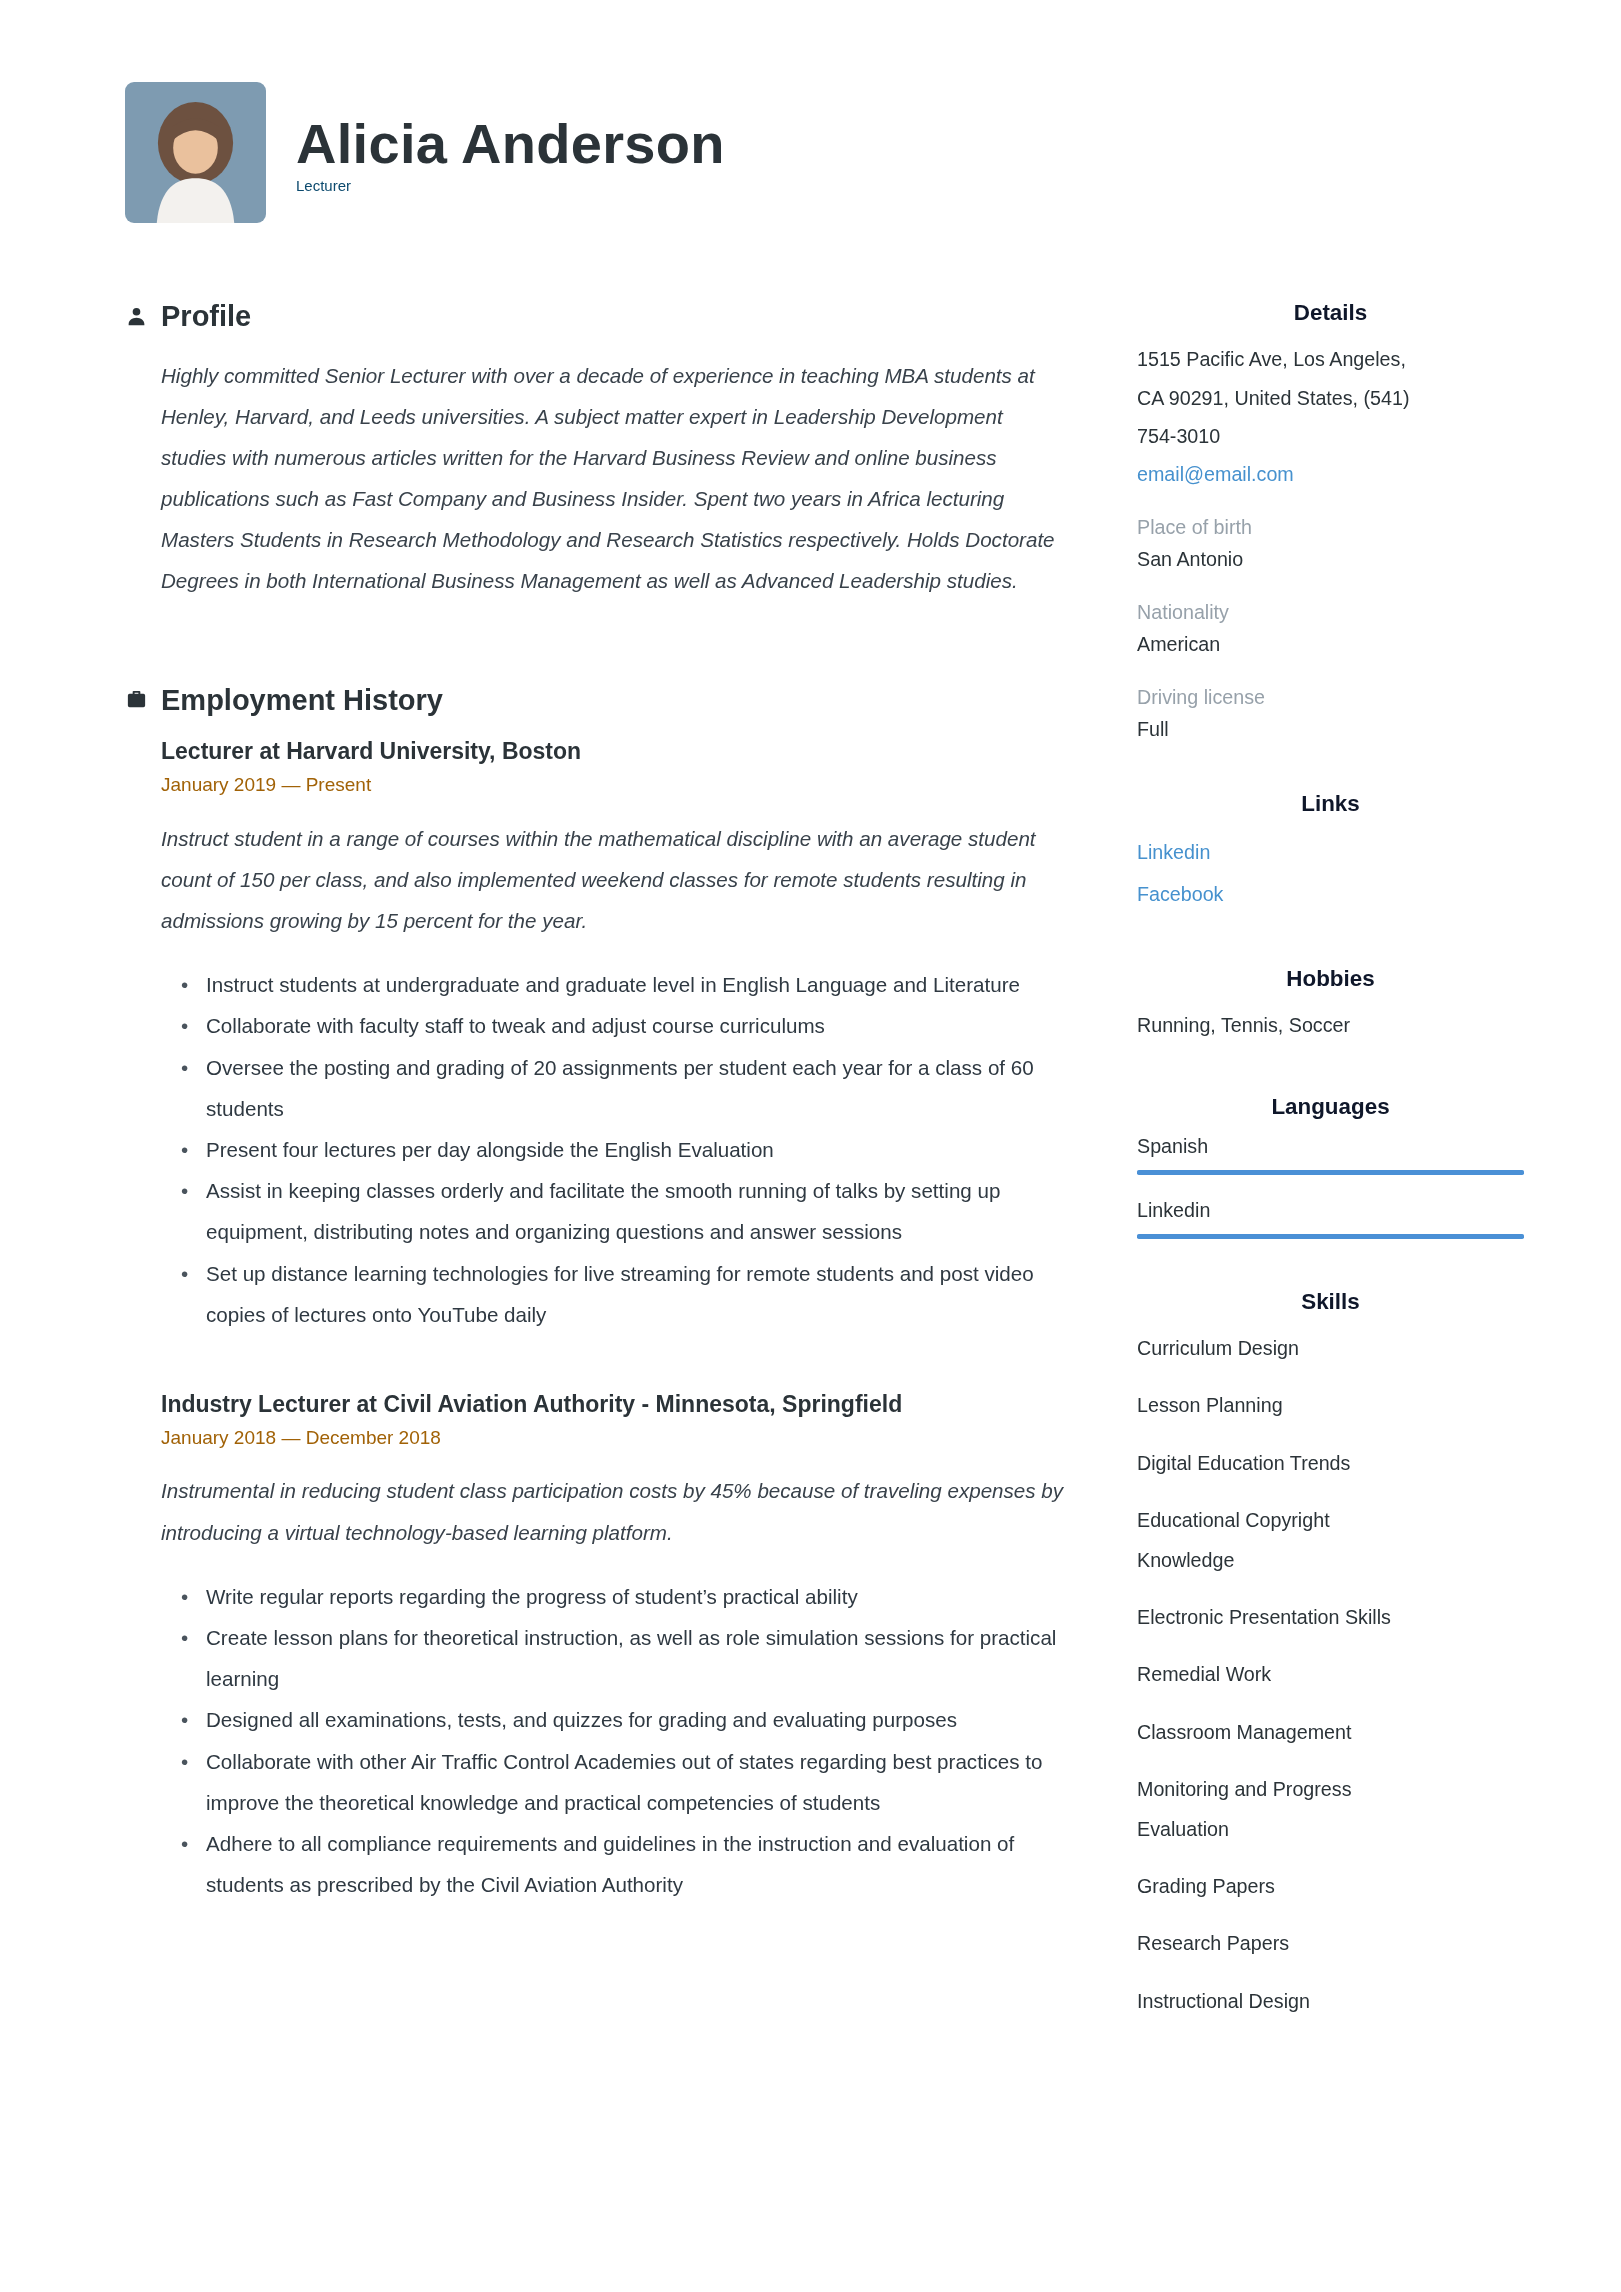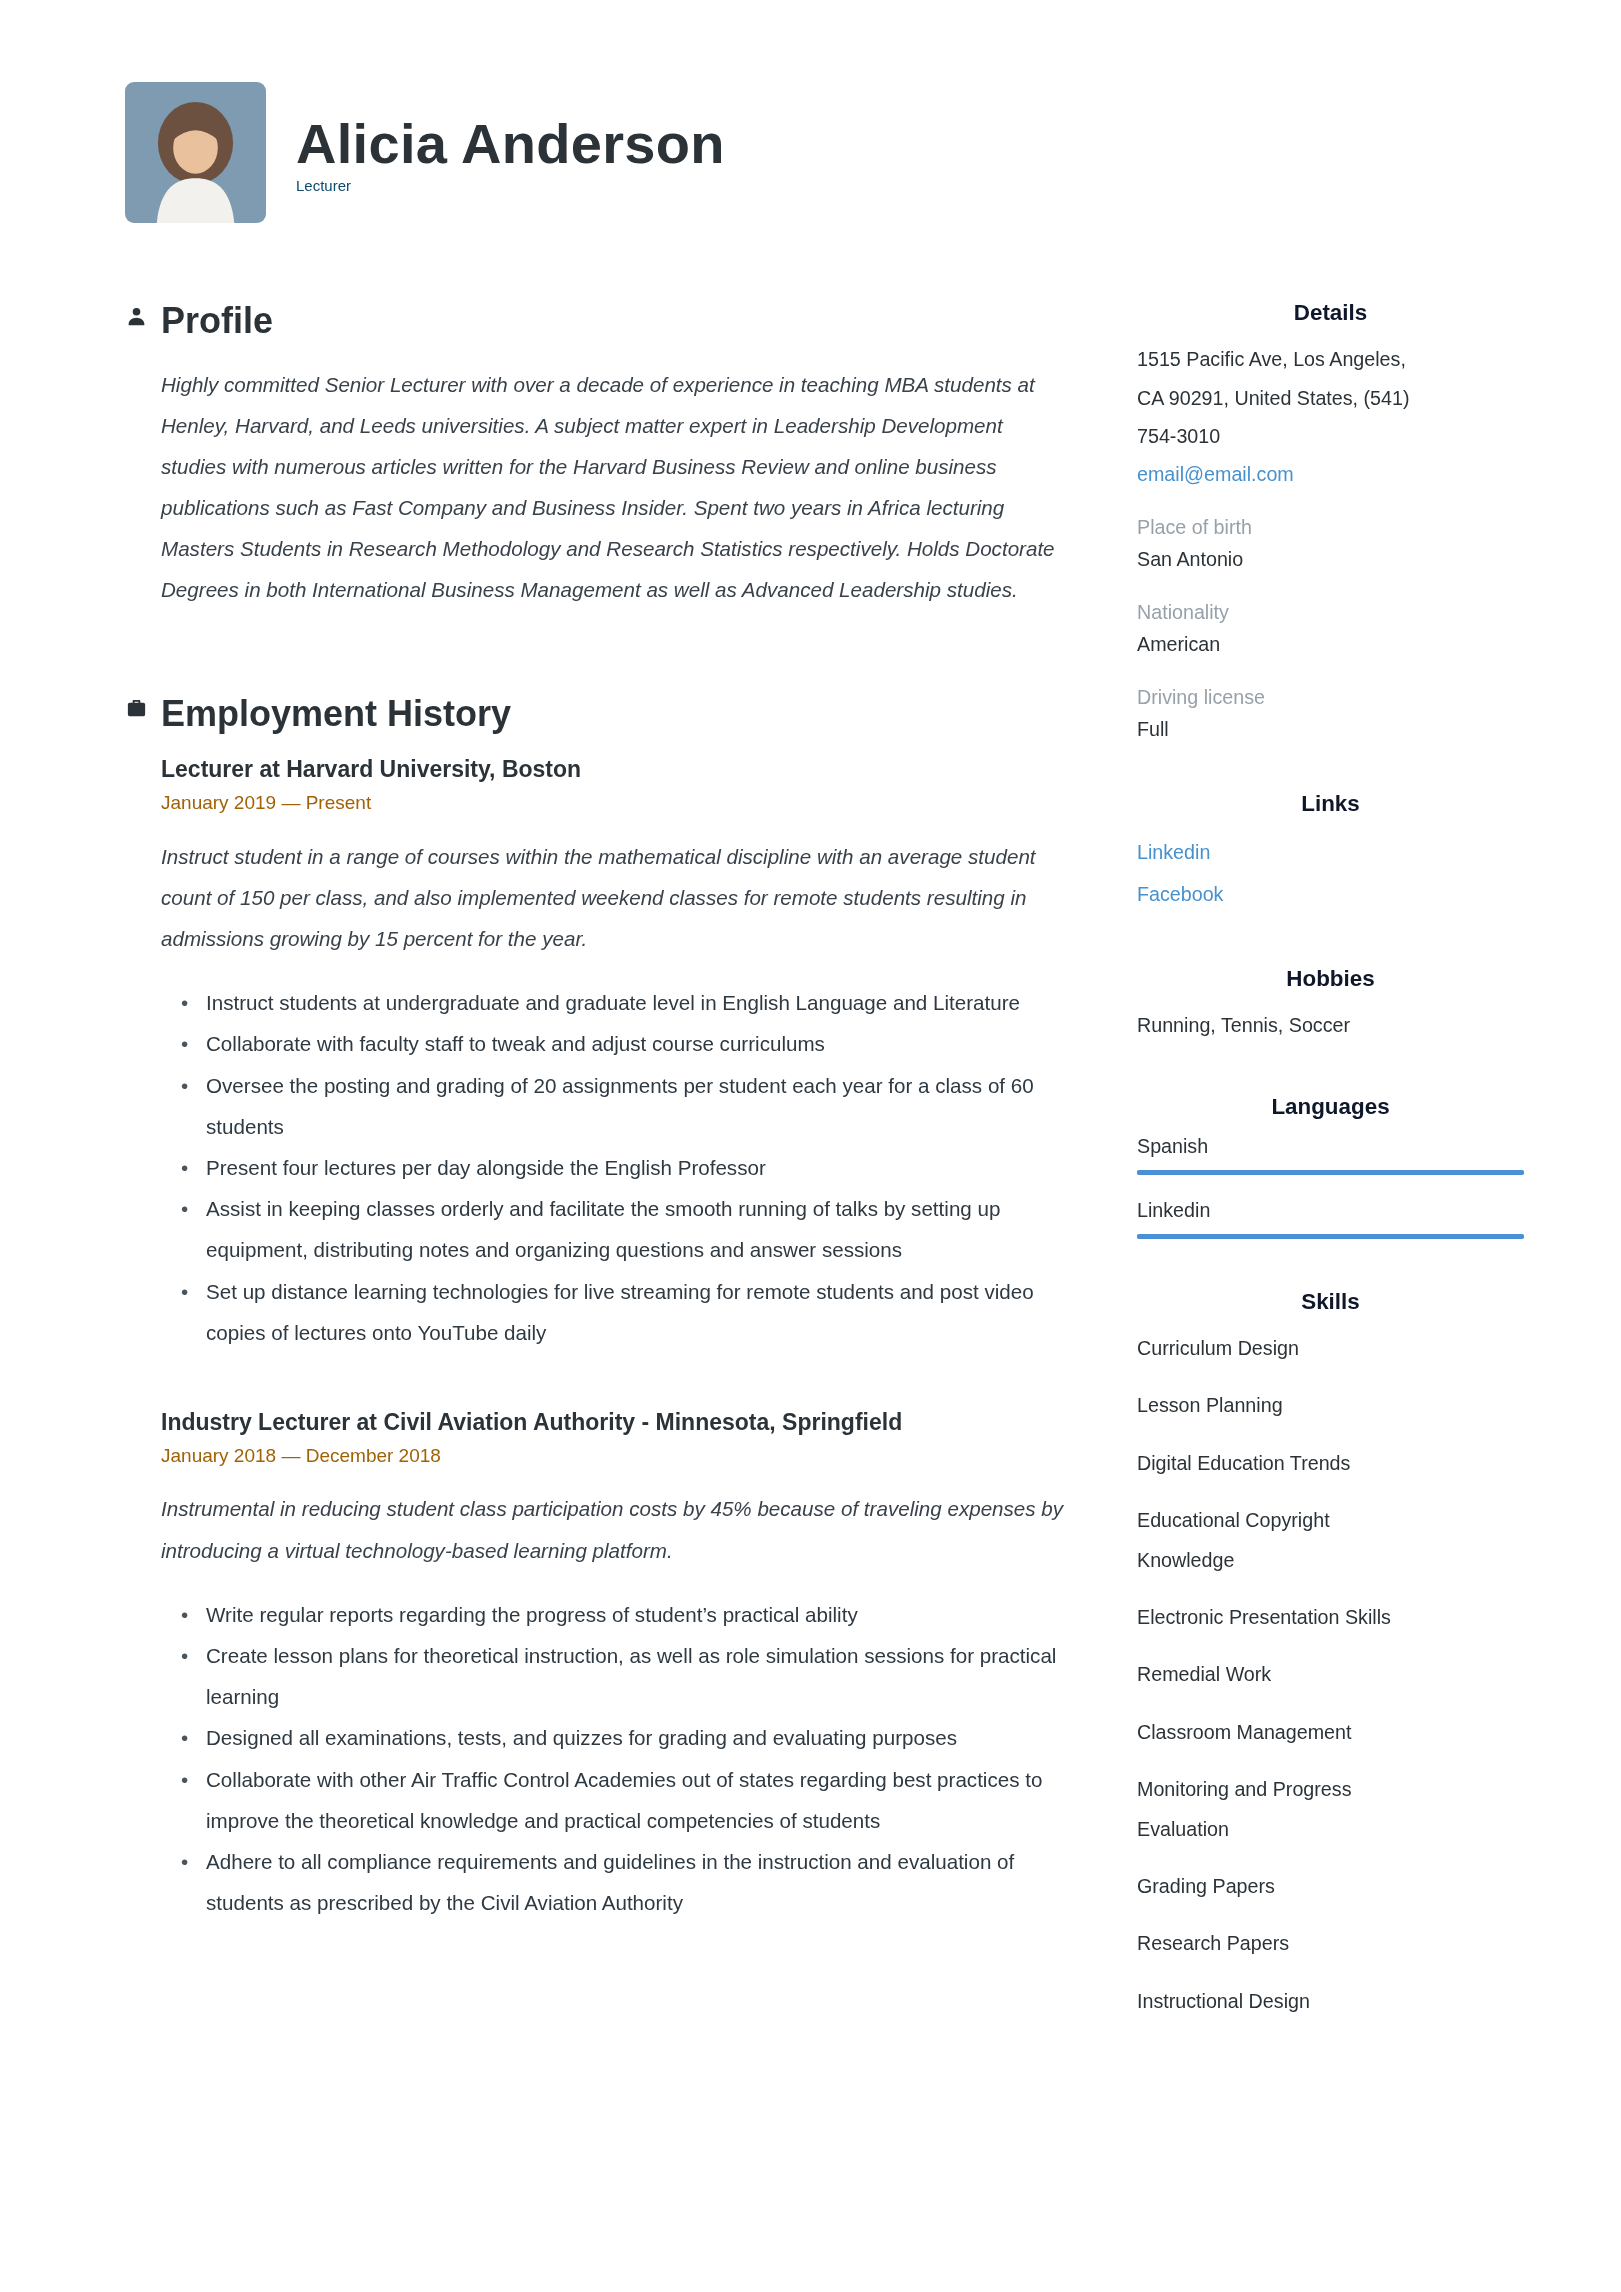--- a/index.html
+++ b/index.html
@@ -22,21 +22,21 @@
   
   .columns { display: flex; gap: 72px; align-items: flex-start; }
   .main-col { width: 940px; padding-left: 36px; flex: 0 0 auto; }
   .sidebar { width: 387px; flex: 0 0 auto; font-size: 19.7px; }
 
   
   .section + .section { margin-top: 82px; }
   .section-head { position: relative; display: flex; align-items: center; margin-bottom: 21.5px; }
   .section-head .icon { position: absolute; left: -36px; top: 4.5px; width: 23px; height: 23px; }
   .section-head .icon svg { display: block; width: 100%; height: 100%; }
-  .section-head h2 { font-size: 36px; font-weight: 700; color: #2b3338; }
+  .section-head h2 { font-size: 29px; font-weight: 700; color: #2b3338; }
 
   .lead { font-size: 20.6px; line-height: 2.0; font-style: italic; color: #39424b; }
 
   .job + .job { margin-top: 56px; }
   .job h3 { font-size: 23px; font-weight: 700; color: #2b3338; }
   .dates { font-size: 19px; color: #a16207; margin: 9px 0 21.5px; }
   .job .lead { margin-bottom: 23px; }
 
   .bullets { list-style: none; padding-left: 45px; }
   .bullets li { position: relative; font-size: 20.6px; line-height: 2.0; color: #2f3942; }
@@ -107,21 +107,21 @@
         </div>
 
         <article class="job">
           <h3>Lecturer at  Harvard University, Boston</h3>
           <div class="dates">January 2019 — Present</div>
           <p class="lead">Instruct student in a range of courses within the mathematical discipline with an average student count of 150 per class, and also implemented weekend classes for remote students resulting in admissions growing by 15 percent for the year.</p>
           <ul class="bullets">
             <li>Instruct students at undergraduate and graduate level in English Language and Literature</li>
             <li>Collaborate with faculty staff to tweak and adjust course curriculums</li>
             <li>Oversee the posting and grading of 20 assignments per student each year for a class of 60 students</li>
-            <li>Present four lectures per day alongside the English Professor</li>
+            <li>Present four lectures per day alongside the English Evaluation</li>
             <li>Assist in keeping classes orderly and facilitate the smooth running of talks by setting up equipment, distributing notes and organizing questions and answer sessions</li>
             <li>Set up distance learning technologies for live streaming for remote students and post video copies of lectures onto YouTube daily</li>
           </ul>
         </article>
 
         <article class="job">
           <h3>Industry Lecturer at  Civil Aviation Authority - Minnesota, Springfield</h3>
           <div class="dates">January 2018 — December 2018</div>
           <p class="lead">Instrumental in reducing student class participation costs by 45% because of traveling expenses by introducing a virtual technology-based learning platform.</p>
           <ul class="bullets">

